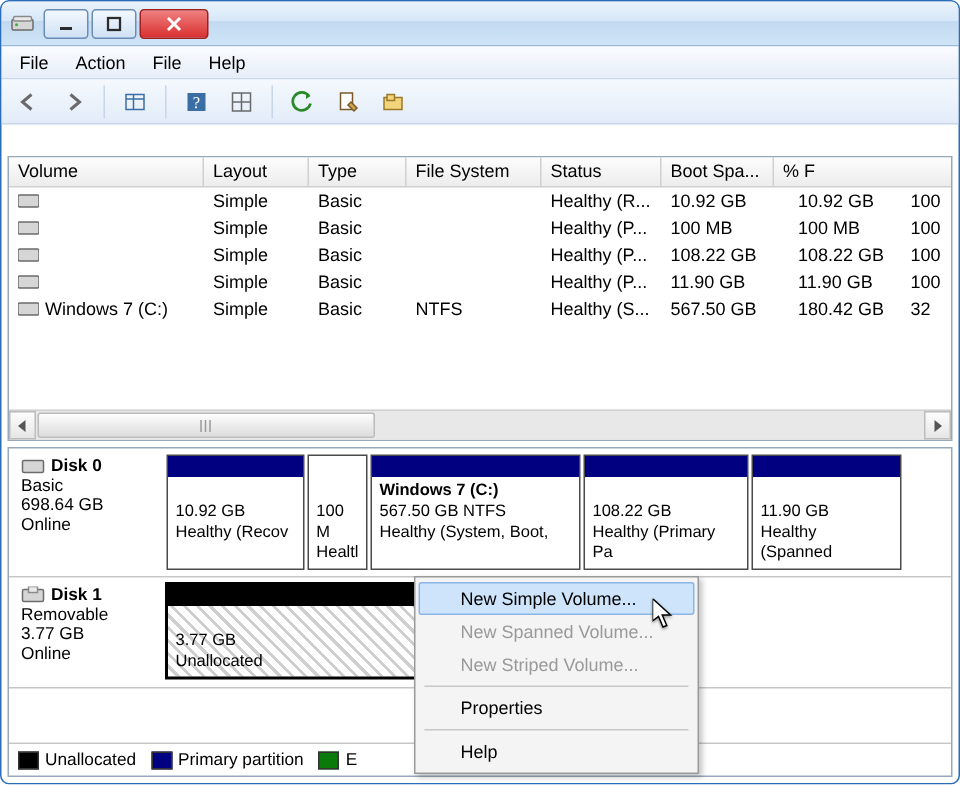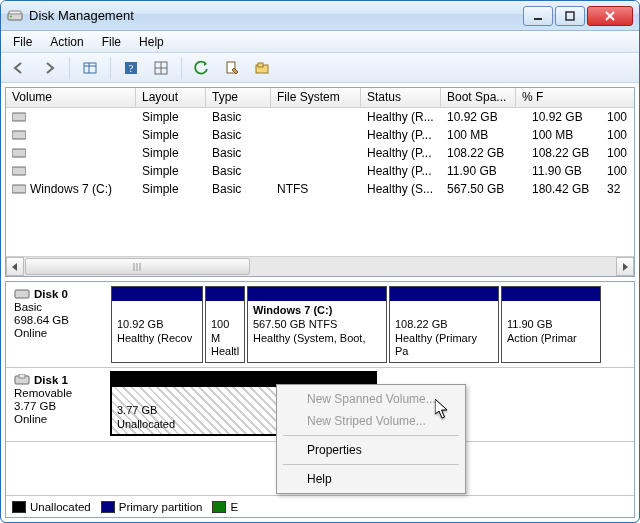--- a/index.html
+++ b/index.html
@@ -12,21 +12,21 @@
   .winbtns { display: flex; gap: 2px; }
   .winbtn { width: 30px; height: 20px; border: 1px solid #6a8db5; border-radius: 3px; background: linear-gradient(to bottom,#f3f8fe,#cfe1f4); display:flex; align-items:center; justify-content:center; cursor:pointer; }
   .winbtn svg { display:block; }
   .winbtn.close { background: linear-gradient(to bottom,#f08080,#d93030); border-color:#a02020; width:46px; }
   .menubar { height: 22px; background: linear-gradient(to bottom,#fafcff,#e6eef8); border-bottom: 1px solid #c7d6e8; display:flex; align-items:center; padding: 0 4px; gap: 2px; }
   .menubar .mi { padding: 2px 8px; border-radius: 3px; cursor: default; }
   .toolbar { height: 30px; background: linear-gradient(to bottom,#f5f9fe,#e2ecf8); border-bottom: 1px solid #c7d6e8; display:flex; align-items:center; padding: 0 6px; gap: 6px; }
   .tbtn { width:24px; height:24px; display:flex; align-items:center; justify-content:center; border:1px solid transparent; border-radius:3px; cursor:default; }
   .tsep { width:1px; height:22px; background:#c7d6e8; margin: 0 2px; }
   .content { flex:1; display:flex; flex-direction:column; padding: 4px; gap: 4px; min-height: 0; }
-  .list-pane { height: 190px; border:1px solid #98a8bb; display:flex; flex-direction:column; }
+  .list-pane { height: 190px; border:1px solid #98a8bb; display:flex; flex-direction:column;margin-top:17px; }
   .list-header { height:20px; display:flex; background: linear-gradient(to bottom,#fdfdfd,#ececec); border-bottom:1px solid #d0d0d0; }
   .lh-col { border-right:1px solid #d0d0d0; padding: 2px 6px; font-size:12px; white-space:nowrap; overflow:hidden; cursor:default; }
   .list-rows { flex:1; overflow:hidden; }
   .lrow { display:flex; height:18px; align-items:center; }
   .lrow .cell { padding: 1px 6px; font-size:12px; white-space:nowrap; overflow:hidden; }
   .lrow .cell.first { display:flex; align-items:center; gap:4px; }
   .disk-glyph svg { display:block; }
   .hscroll { height:20px; display:flex; border-top:1px solid #d0d0d0; background:#f0f0f0; }
   .hscroll .arrow-btn { width:18px; border:1px solid #bcbcbc; background: linear-gradient(to bottom,#fdfdfd,#e6e6e6); display:flex; align-items:center; justify-content:center; cursor:default; }
   .hscroll .track { flex:1; position:relative; background:#e8e8e8; }
@@ -69,21 +69,20 @@
 <div class="window">
 
   <div class="titlebar">
     <span class="app-icon">
       <svg width="16" height="16" viewBox="0 0 16 16">
         <rect x="1" y="5" width="14" height="7" rx="1" fill="#d6d6d6" stroke="#6b6b6b"></rect>
         <circle cx="4" cy="8.5" r="1" fill="#44aa44"></circle>
         <rect x="2" y="3" width="12" height="3" rx="1" fill="#eaeaea" stroke="#8b8b8b"></rect>
       </svg>
     </span>
-    <span class="title">Disk Management</span>
     <div class="winbtns">
       <div class="winbtn">
           <svg width="12" height="12">
             <line x1="2" y1="9" x2="10" y2="9" stroke="#2b2b2b" stroke-width="2"></line>
           </svg>
         </div>
       <div class="winbtn">
           <svg width="12" height="12">
             <rect x="2" y="2" width="8" height="8" fill="none" stroke="#2b2b2b" stroke-width="1.5"></rect>
           </svg>
@@ -294,35 +293,35 @@
             </span>
           <span>Basic</span>
           <span>698.64 GB</span>
           <span>Online</span>
         </div>
         <div class="parts" id="disk0-parts">
             <div class="part" style="width: 92px;">
               <div class="color-bar"></div>
               <div class="body"><b>&nbsp;</b><span>10.92 GB</span><br><span>Healthy (Recov</span></div>
             </div>
-            <div class="part" style="width: 40px;">
+            <div class="part" style="width: 40px; align-items: flex-end;">
               <div class="color-bar"></div>
               <div class="body"><b>&nbsp;</b><span>100 M</span><br><span>Healtl</span></div>
             </div>
             <div class="part" style="width: 140px;">
               <div class="color-bar"></div>
               <div class="body"><b>Windows 7  (C:)</b><span>567.50 GB NTFS</span><br><span>Healthy (System, Boot,</span></div>
             </div>
             <div class="part" style="width: 110px;">
               <div class="color-bar"></div>
               <div class="body"><b>&nbsp;</b><span>108.22 GB</span><br><span>Healthy (Primary Pa</span></div>
             </div>
             <div class="part" style="width: 100px;">
               <div class="color-bar"></div>
-              <div class="body"><b>&nbsp;</b><span>11.90 GB</span><br><span>Action (Primar</span></div>
+              <div class="body"><b>&nbsp;</b><span>11.90 GB</span><br><span>Healthy (Spanned</span></div>
             </div>
           </div>
       </div>
 
       <div class="disk-row removable">
         <div class="disk-label">
           <span class="name">
               <span class="disk-glyph">
                 <svg width="16" height="12">
                   <rect x="1" y="2" width="14" height="8" rx="1" fill="#d6d6d6" stroke="#6b6b6b"></rect>
@@ -362,20 +361,21 @@
         <div class="lg">
             <span class="sw" style="background:#0a7a0a"></span>
             <span>E</span>
           </div>
       </div>
     </div>
 
   </div>
 
   <div class="ctxmenu">
+    <div class="cmi hover">New Simple Volume...</div>
     <div class="cmi disabled">New Spanned Volume...</div>
     <div class="cmi disabled">New Striped Volume...</div>
     <div class="sep"></div>
     <div class="cmi">Properties</div>
     <div class="sep"></div>
     <div class="cmi">Help</div>
   </div>
 
   <div class="cursor">
     <svg width="14" height="20" viewBox="0 0 14 20">

